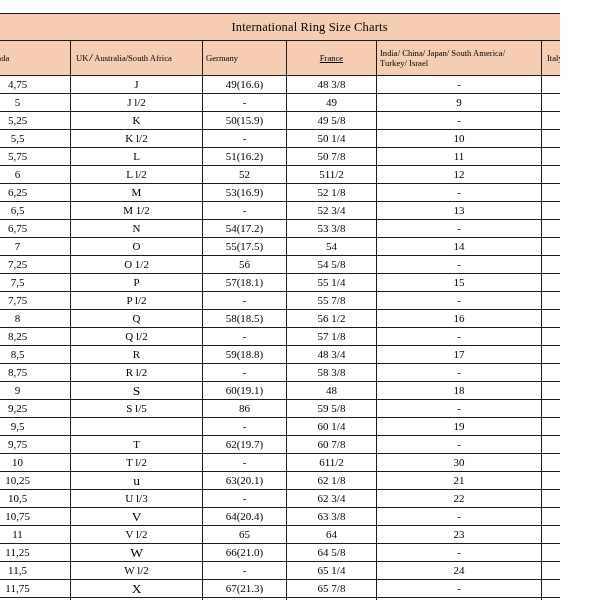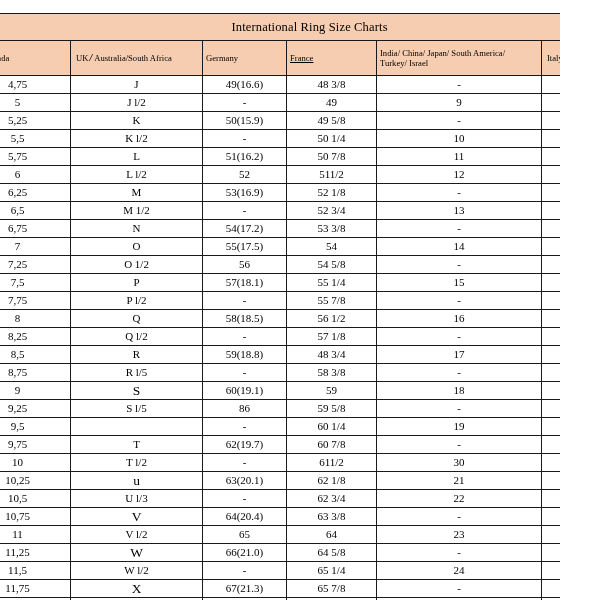--- a/index.html
+++ b/index.html
@@ -61,21 +61,21 @@
   tr.header-row td {
     background: #F6CDB0;
     height: 30px;
     font-size: 8.6px;
     line-height: 10.5px;
     padding: 2px 3px;
     vertical-align: middle;
   }
   .hdr { display: block; }
   .hdr-left   { text-align: left; }
-  .hdr-center { text-align: left; text-decoration: underline; }
+  .hdr-center { text-align: center; text-decoration: underline; }
   .hdr-mixed  { text-align: left; }
   .hdr-mixed .big {
     font-size: 10px;
     font-weight: bold;
     font-style: italic;
     padding: 0 2px 0 1px;
   }
   .hdr-mixed .sm  { font-size: 8.6px; }
   .hdr-pad-l { padding-left: 2px; }
 
@@ -277,31 +277,31 @@
           <tr class="data-row">
             <td class="c-us">8,5</td>
             <td class="c-uk">R</td>
             <td class="c-germany">59(18.8)</td>
             <td class="c-france">48 3/4</td>
             <td class="c-india">17</td>
             <td class="c-italy empty"></td>
           </tr>
           <tr class="data-row">
             <td class="c-us">8,75</td>
-            <td class="c-uk">R l/5</td>
+            <td class="c-uk">R l/2</td>
             <td class="c-germany">-</td>
             <td class="c-france">58 3/8</td>
             <td class="c-india">-</td>
             <td class="c-italy empty"></td>
           </tr>
           <tr class="data-row big-letter">
             <td class="c-us">9</td>
             <td class="c-uk">S</td>
             <td class="c-germany">60(19.1)</td>
-            <td class="c-france">59</td>
+            <td class="c-france">48</td>
             <td class="c-india">18</td>
             <td class="c-italy empty"></td>
           </tr>
           <tr class="data-row">
             <td class="c-us">9,25</td>
             <td class="c-uk">S l/5</td>
             <td class="c-germany">86</td>
             <td class="c-france">59 5/8</td>
             <td class="c-india">-</td>
             <td class="c-italy empty"></td>

